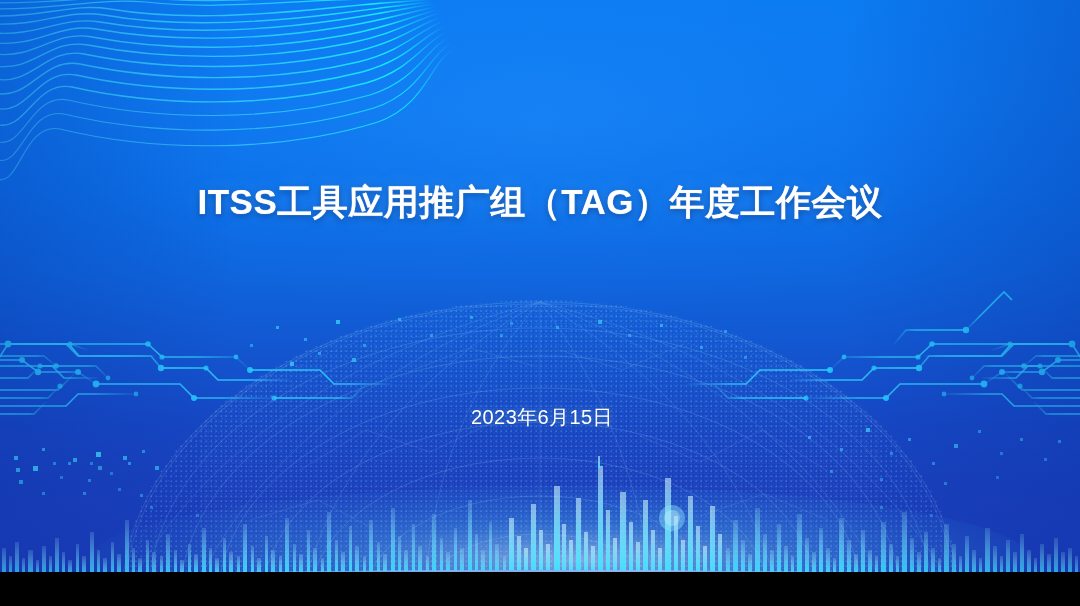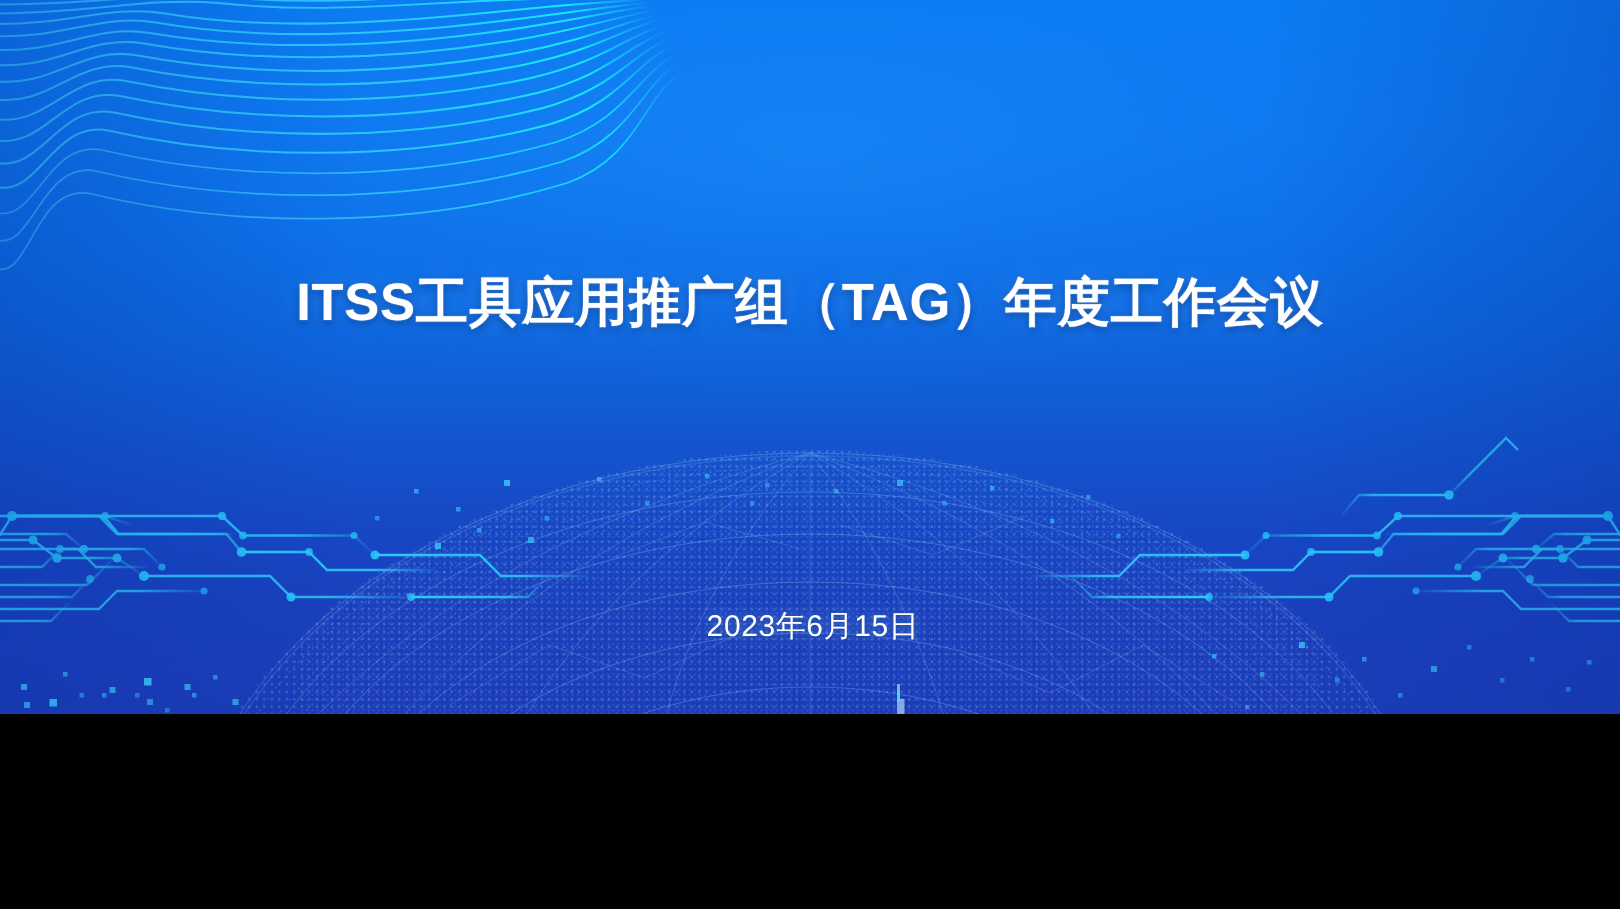--- a/index.html
+++ b/index.html
@@ -4,21 +4,21 @@
 <title>ITSS TAG Meeting Slide</title>
 <style>
   html, body {
     margin: 0;
     padding: 0;
     background: #000;
   }
   #slide {
     position: relative;
     width: 1080px;
-    height: 476px;
+    height: 572px;
     overflow: hidden;
     background: #0778ee;
     font-family: "Liberation Sans", "DejaVu Sans", sans-serif;
     -webkit-font-smoothing: antialiased;
   }
 
   
   .bg-base {
     position: absolute;
     inset: 0;

